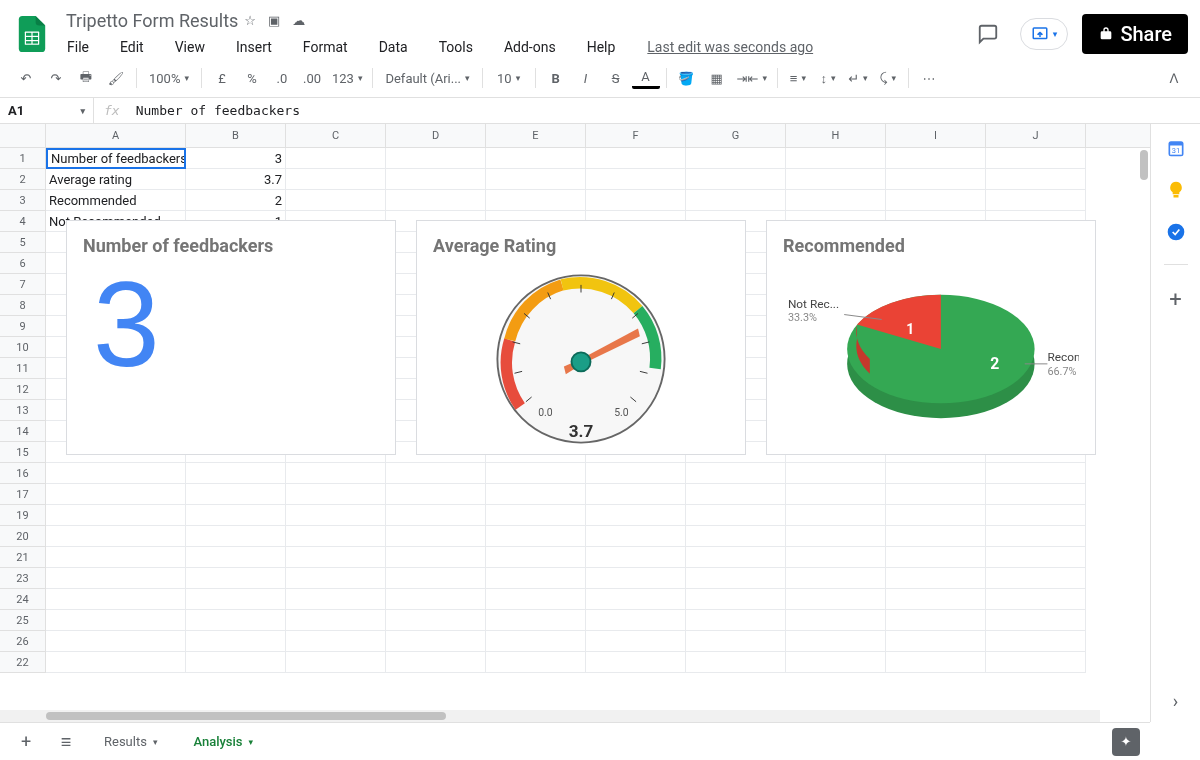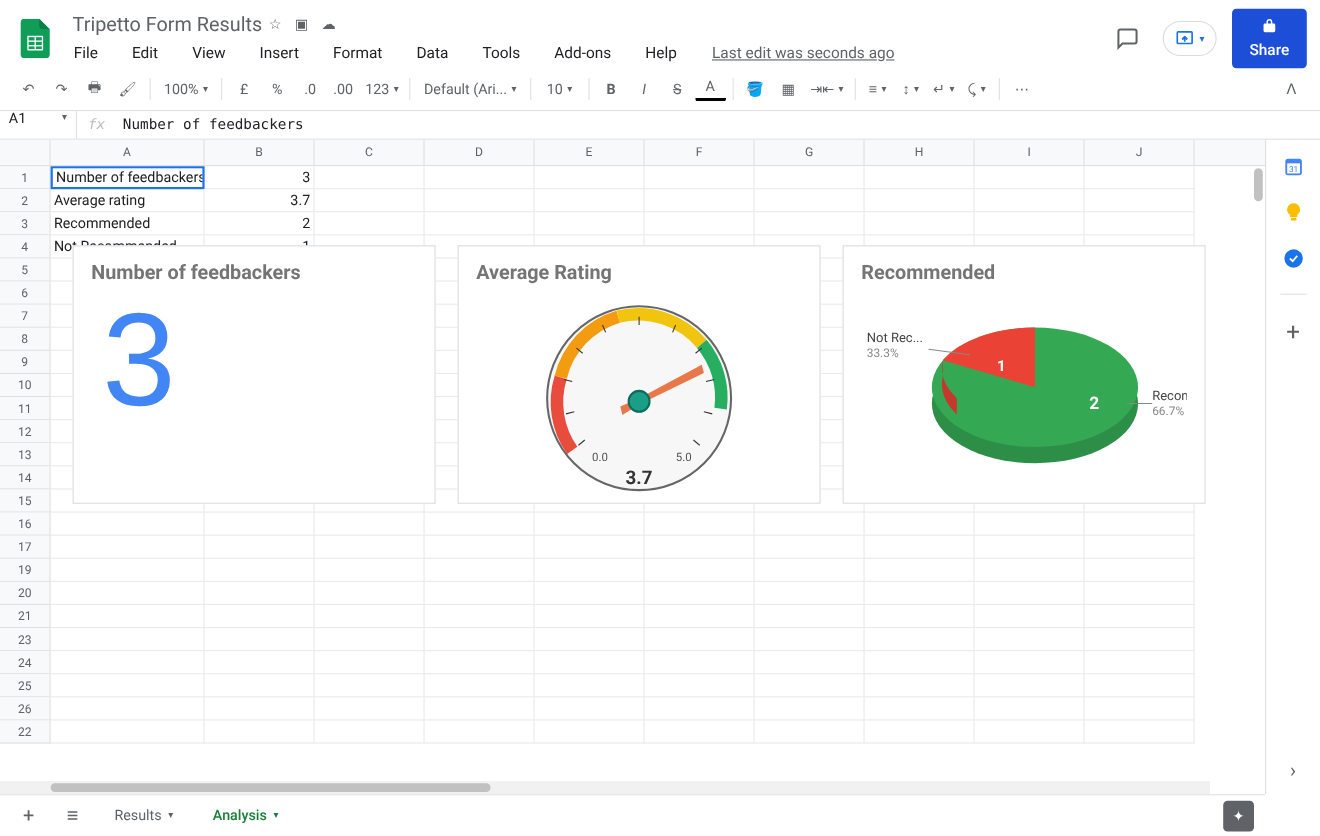--- a/index.html
+++ b/index.html
@@ -14,34 +14,34 @@
 .title-row { display: flex; align-items: center; }
 .doc-title { font-size: 18px; color: #5f6368; padding: 2px 6px; }
 .title-icons { display: flex; gap: 12px; color: #5f6368; }
 .title-icons span { cursor: pointer; }
 .menus { display: flex; gap: 17px; margin-top: 2px; align-items: center; }
 .menu-item { padding: 4px 7px; color: #202124; font-size: 14px; cursor: pointer; border-radius: 4px; }
 .last-edit { color: #5f6368; text-decoration: underline; font-size: 14px; margin-left: 8px; }
 .header-right { display: flex; align-items: center; gap: 14px; margin-left: auto; }
 .icon-btn { width: 36px; height: 36px; display: flex; align-items: center; justify-content: center; border-radius: 50%; cursor: pointer; color: #5f6368; }
 .present-btn { border: 1px solid #dadce0; border-radius: 18px; padding: 6px 10px; display: flex; align-items: center; gap: 4px; cursor: pointer; color: #1a73e8; }
-.share-btn { background: #1d4ed8; color: #fff; border-radius: 4px; padding: 8px 16px; display: flex; align-items: center; gap: 6px; font-size: 14px; font-weight: 500; cursor: pointer; flex-direction: column; }
+.share-btn { background: #000000; color: #fff; border-radius: 4px; padding: 8px 16px; display: flex; align-items: center; gap: 6px; font-size: 20px; font-weight: 500; cursor: pointer; }
 
 
 .toolbar { display: flex; align-items: center; padding: 6px 12px; border-bottom: 1px solid #e0e0e0; gap: 2px; flex-wrap: nowrap; }
 .tb-btn { min-width: 28px; height: 26px; display: flex; align-items: center; justify-content: center; cursor: pointer; border-radius: 2px; color: #5f6368; font-size: 13px; padding: 0 4px; }
 .tb-sep { width: 1px; height: 20px; background: #e0e0e0; margin: 0 4px; }
 .tb-text { padding: 0 6px; }
 .tb-drop::after { content: '▾'; font-size: 9px; margin-left: 4px; color: #5f6368; }
 .text-color-btn { border-bottom: 3px solid #000; padding-bottom: 0; height: 22px; }
 .toolbar-collapse { margin-left: auto; }
 
 
 .formula-bar { display: flex; align-items: center; border-bottom: 1px solid #e0e0e0; height: 26px; }
-.name-box { width: 70px; border-right: 1px solid #e0e0e0; padding: 0 8px; font-size: 13px; display: flex; justify-content: space-between; height: 100%; }
+.name-box { width: 94px; border-right: 1px solid #e0e0e0; padding: 0 8px; font-size: 13px; display: flex; align-items: center; justify-content: space-between; height: 100%; font-weight: bold; }
 .fx-label { padding: 0 10px; color: #bdbdbd; font-style: italic; font-family: monospace; }
 .formula-input { flex: 1; padding: 0 6px; font-family: monospace; font-size: 13px; color: #202124; }
 
 
 .main { flex: 1; display: flex; overflow: hidden; }
 .sheet-area { flex: 1; display: flex; flex-direction: column; overflow: hidden; position: relative; }
 .side-panel { width: 50px; border-left: 1px solid #e0e0e0; display: flex; flex-direction: column; align-items: center; padding-top: 14px; gap: 22px; }
 .side-icon { width: 20px; height: 20px; cursor: pointer; }
 
 

